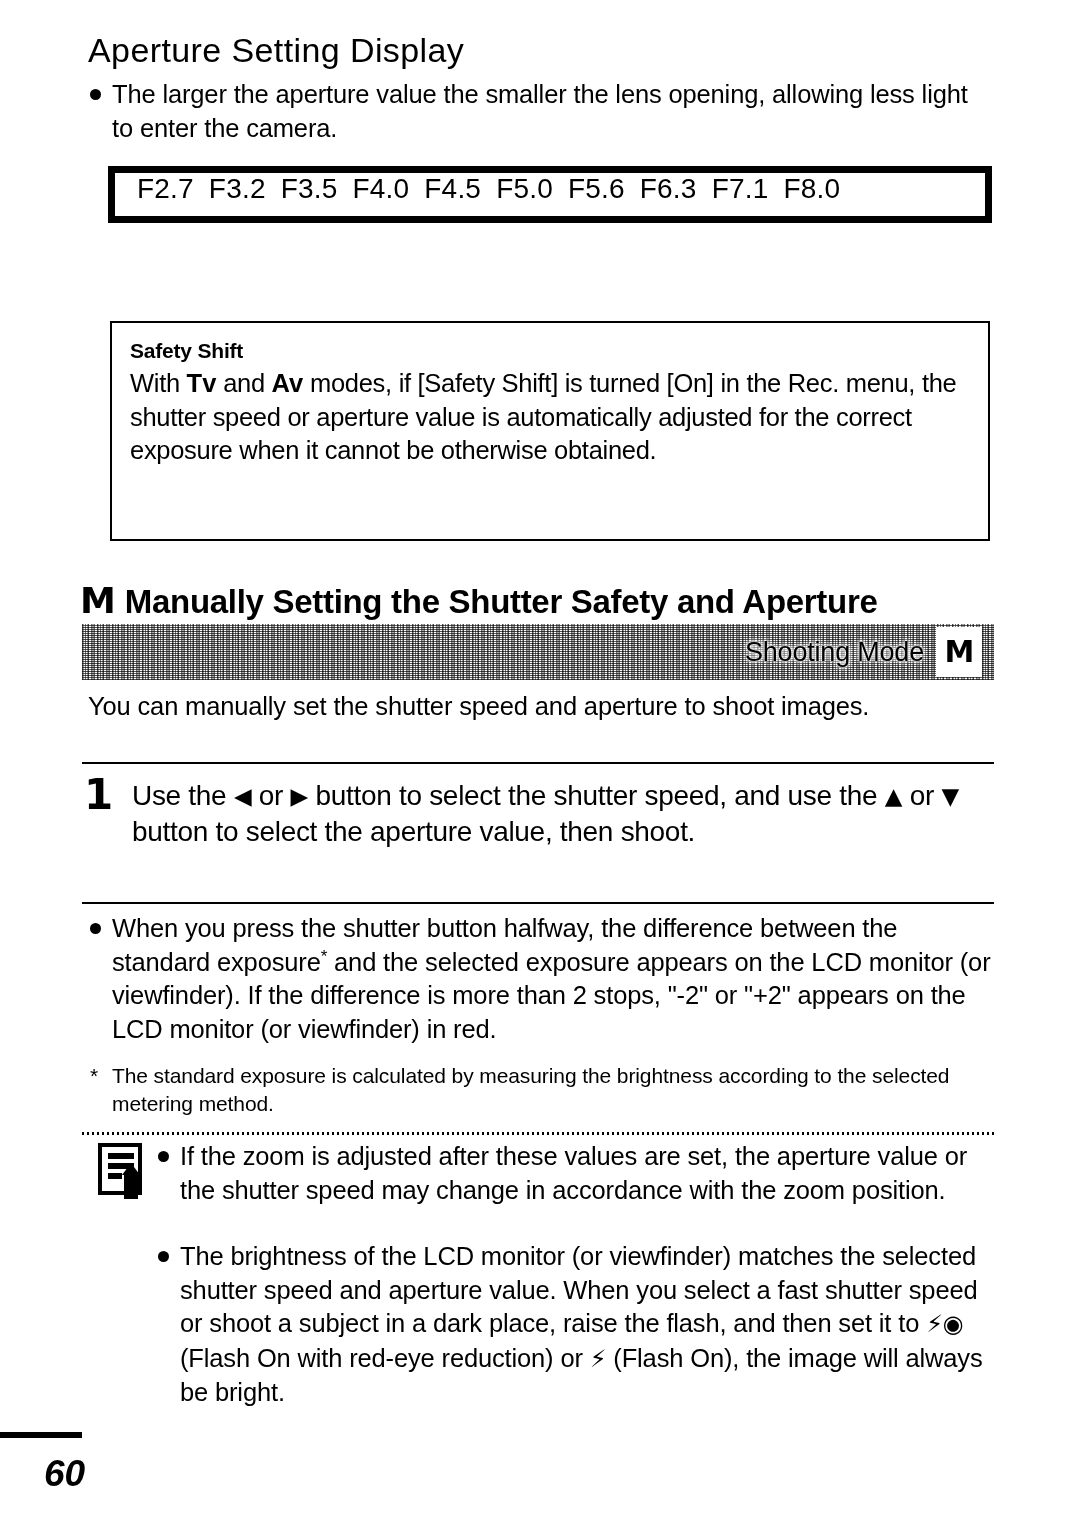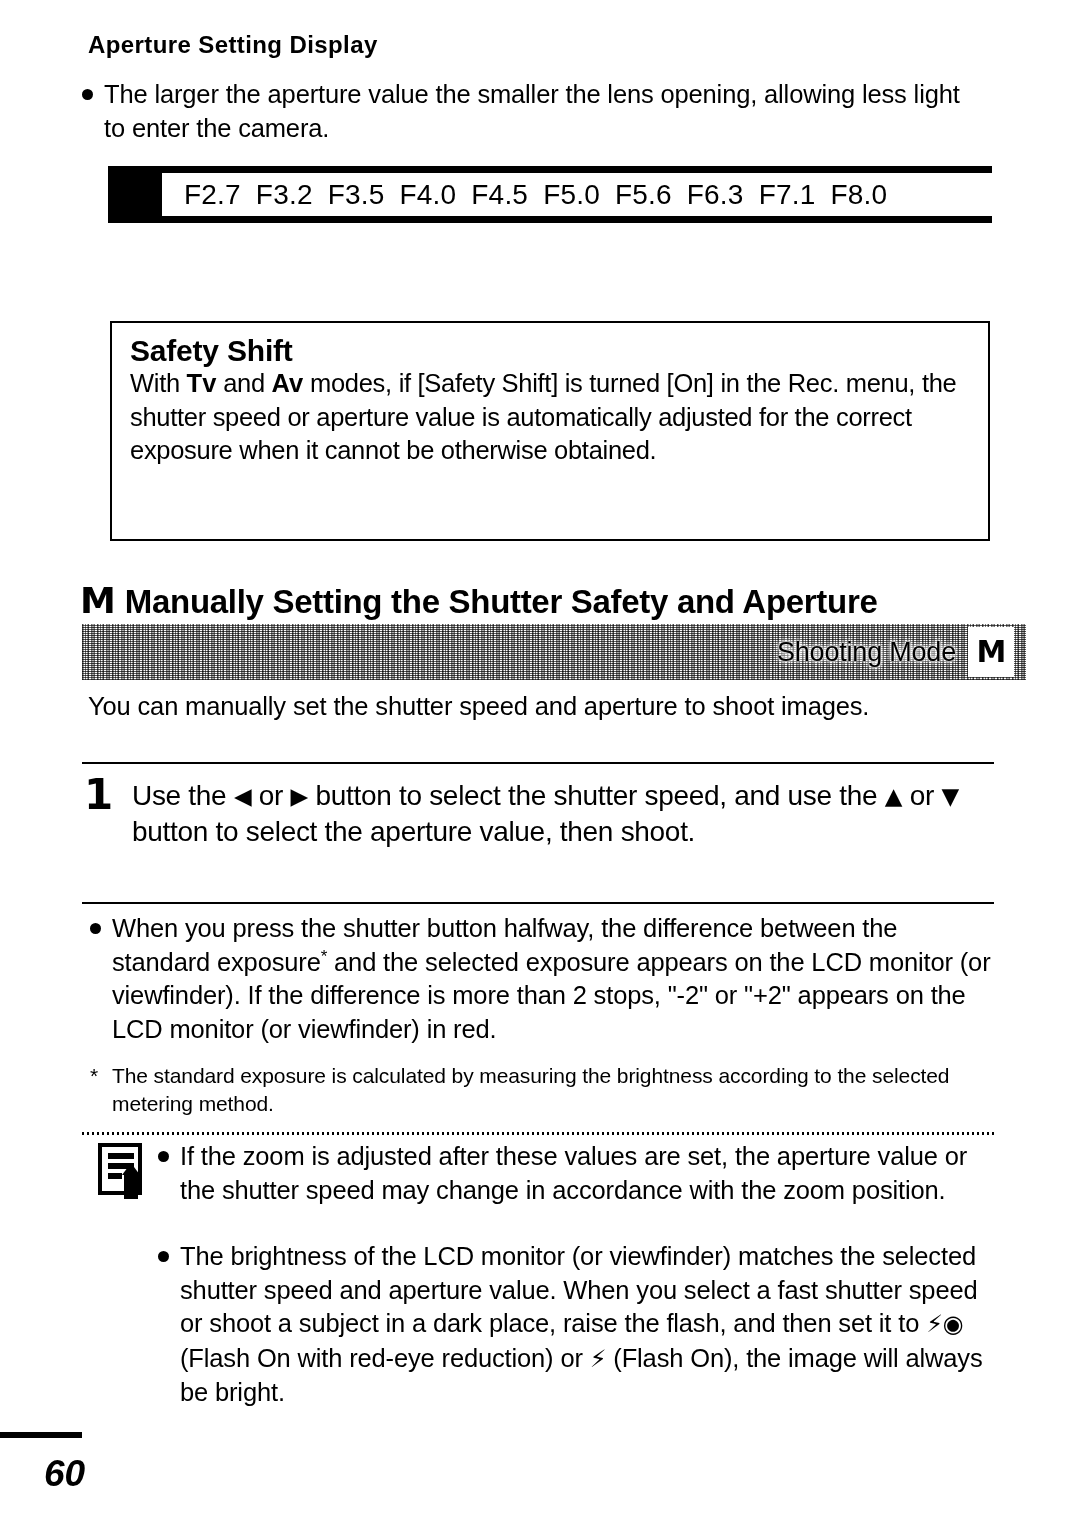--- a/index.html
+++ b/index.html
@@ -19,22 +19,22 @@
   .page {
     position: absolute;
     left: 0; top: 0;
     width: 1080px;
     height: 1534px;
   }
 
   
   .h1 {
     position: absolute;
-    font-size: 24px;
-    font-weight: bold;
+    font-size: 34px;
+    font-weight: normal;
     letter-spacing: 0.4px;
     line-height: 1;
     white-space: nowrap;
   }
 
   .body-text {
     position: absolute;
     font-size: 25.5px;
     line-height: 33.5px;
     letter-spacing: -0.15px;
@@ -67,41 +67,40 @@
     background: #000000;
     padding: 7px 7px;
     box-sizing: border-box;
   }
   .aperture-inner {
     width: 100%;
     height: 100%;
     background: #ffffff;
     box-sizing: border-box;
     display: flex;
-    align-items: center;
+    align-items: flex-start;
     padding-left: 22px;
-    margin-left: 47px;
   }
   .aperture-values {
     font-size: 28px;
     letter-spacing: 0.2px;
     white-space: nowrap;
   }
   .aperture-values span { margin-right: 15px; }
 
   
   .safety-box {
     position: absolute;
     border: 2px solid #000;
     box-sizing: border-box;
     background: #fff;
     padding: 12px 14px 10px 18px;
   }
   .safety-title {
-    font-size: 30px;
+    font-size: 21px;
     font-weight: bold;
     line-height: 32px;
     letter-spacing: -0.2px;
   }
   .safety-body {
     font-size: 25.5px;
     line-height: 33.5px;
     letter-spacing: -0.3px;
   }
   .mode-tag { font-weight: bold; letter-spacing: 0; }
@@ -141,21 +140,20 @@
   .mode-bar {
     position: absolute;
     overflow: hidden;
     background-color: #ffffff;
     background-image:
       repeating-linear-gradient(0deg, rgba(0,0,0,0.62) 0 1px, rgba(0,0,0,0) 1px 2px),
       repeating-linear-gradient(90deg, rgba(0,0,0,0.55) 0 1px, rgba(0,0,0,0) 1px 3px);
     display: flex;
     align-items: center;
     justify-content: flex-end;
-    padding-left: 32px;
   }
   .mode-bar-noise {
     position: absolute;
     left: 0; top: 0; right: 0; bottom: 0;
     background-image:
       repeating-linear-gradient(90deg, rgba(0,0,0,0.35) 0 2px, rgba(255,255,255,0.5) 2px 5px),
       repeating-linear-gradient(0deg, rgba(0,0,0,0.25) 0 1px, rgba(255,255,255,0.35) 1px 4px);
     mix-blend-mode: multiply;
     pointer-events: none;
   }
@@ -307,21 +305,21 @@
     font-size: 24px;
   }
 </style>
 </head>
 <body>
 
 <div class="page">
 
   <div class="h1" style="left:88px; top:33px;">Aperture Setting Display</div>
 
-  <div class="bullet-row" style="left:82px; top:78px; width:900px;">
+  <div class="bullet-row" style="left:90px; top:78px; width:900px;">
     <span class="bullet-dot"></span>
     <span class="bullet-text" style="padding-left:22px;">The larger the aperture value the smaller the lens opening, allowing less light to enter the camera.</span>
   </div>
 
   <div class="aperture-frame" style="left:108px; top:166px; width:884px; height:57px;">
     <div class="aperture-inner">
       <div class="aperture-values" id="aperture-values-list"><span>F2.7</span><span>F3.2</span><span>F3.5</span><span>F4.0</span><span>F4.5</span><span>F5.0</span><span>F5.6</span><span>F6.3</span><span>F7.1</span><span>F8.0</span></div>
     </div>
   </div>
 

